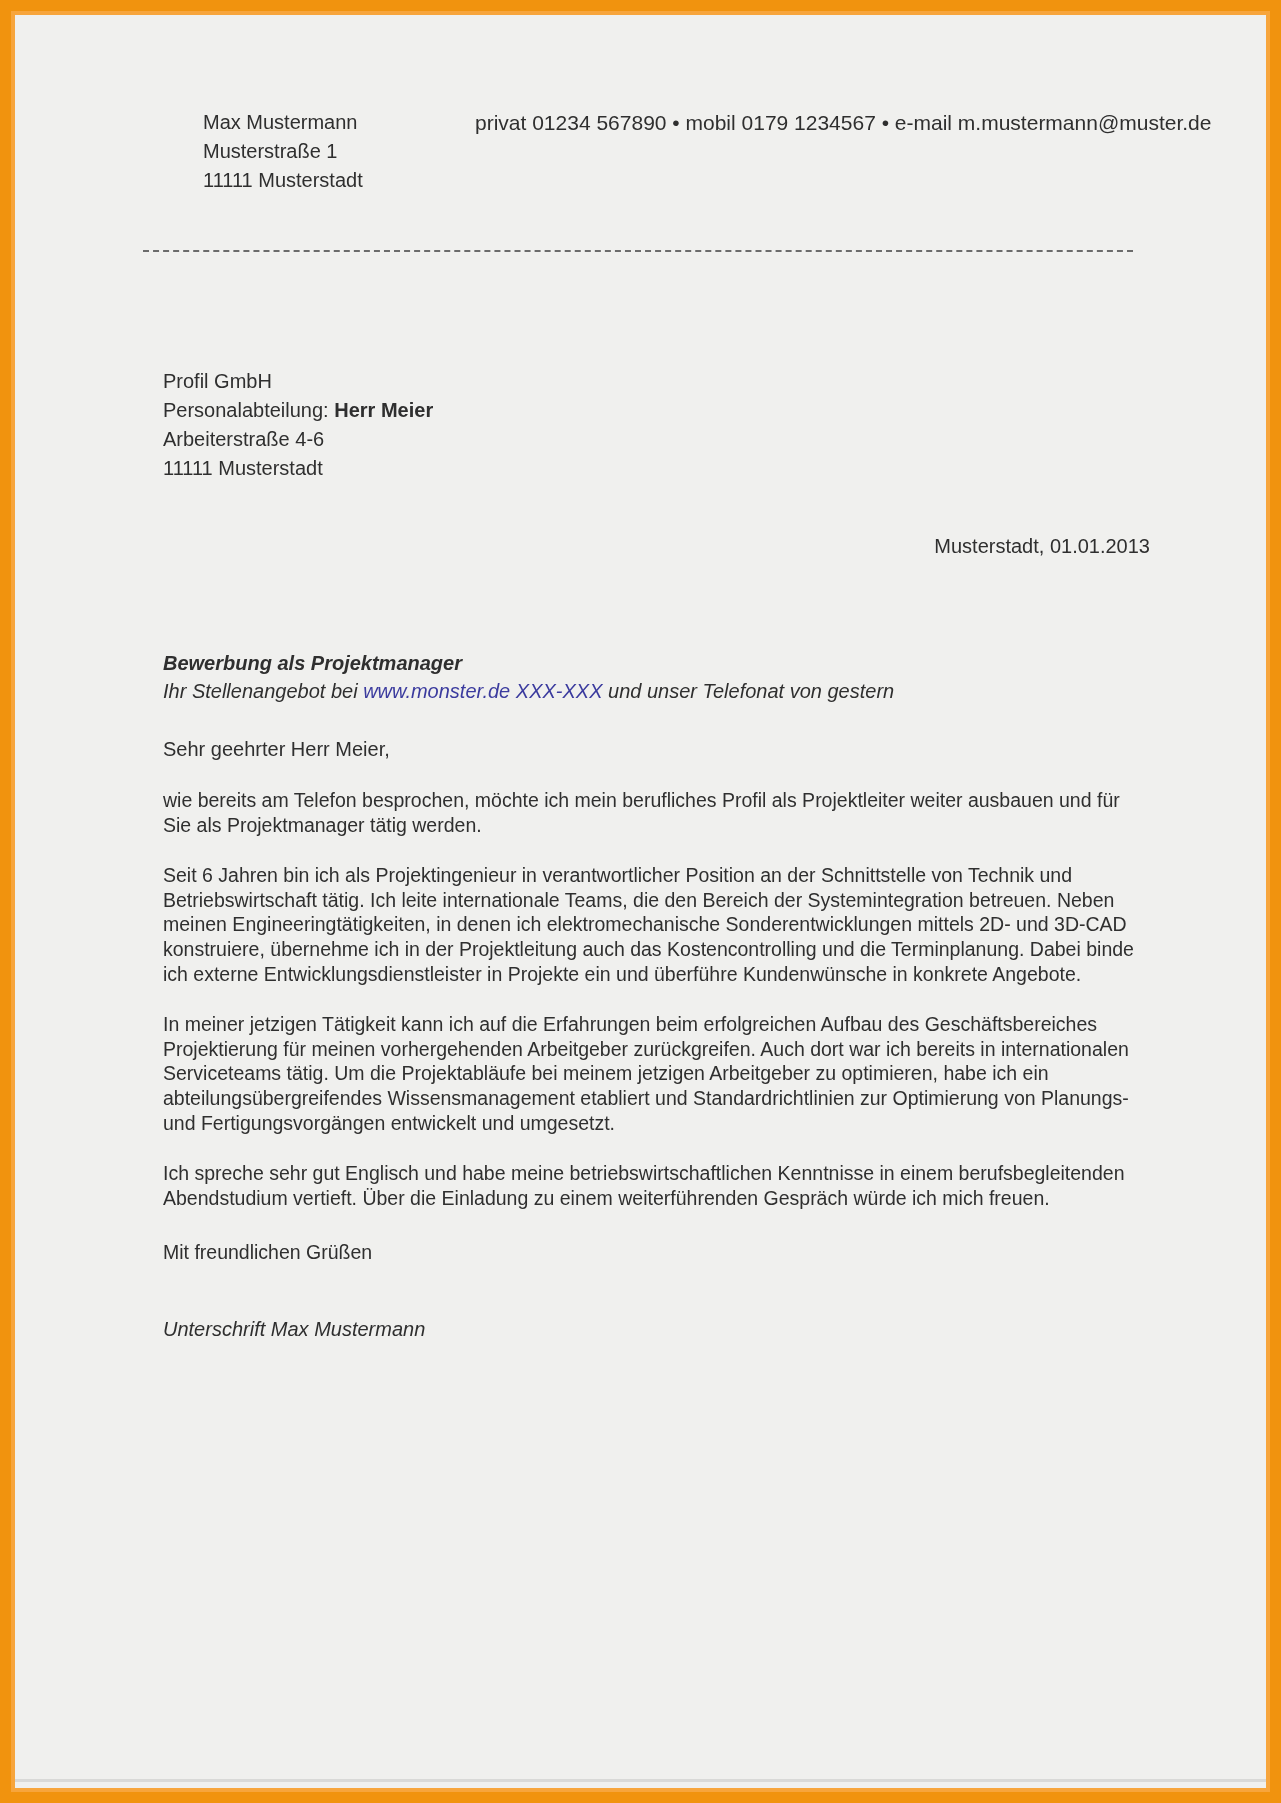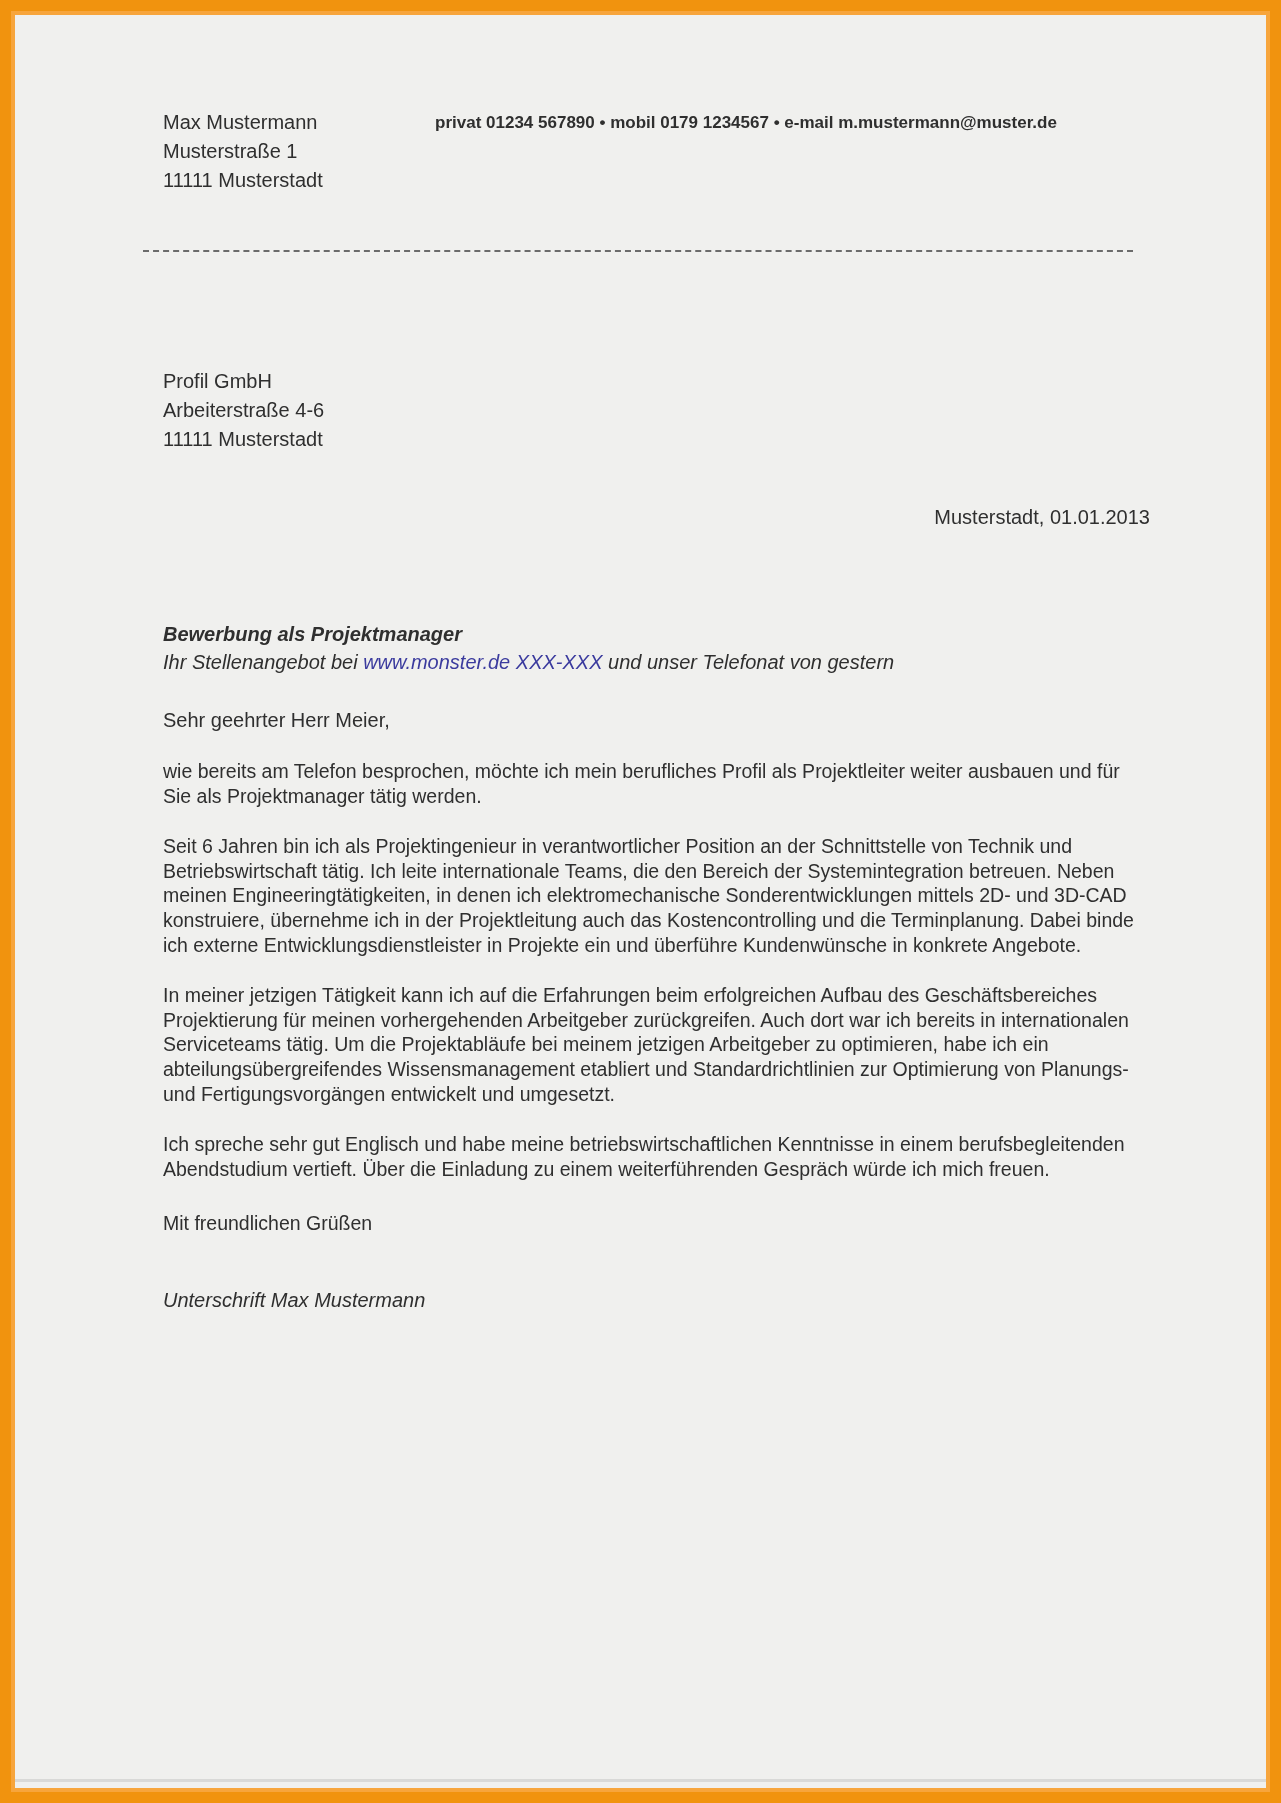--- a/index.html
+++ b/index.html
@@ -45,33 +45,33 @@
     bottom: 6px;
     height: 3px;
     background: #d9d9d7;
   }
 
   
   .header {
     margin-top: 93px;
     display: flex;
     align-items: flex-start;
+    margin-left: 40px;
   }
   .sender-block {
     width: 272px;
     flex: 0 0 auto;
     font-size: 20px;
     line-height: 29px;
   }
   .contact-line {
     flex: 1 1 auto;
-    font-size: 17px;
+    font-size: 21px;
     line-height: 29px;
     white-space: nowrap;
-    font-weight: bold;
   }
 
   
   .separator {
     border: none;
     border-top: 2px dashed #6b6b6b;
     margin: 55px 0 0 -20px;
     width: 990px;
   }
 
@@ -144,20 +144,21 @@
       <div>Musterstraße 1</div>
       <div>11111 Musterstadt</div>
     </div>
     <div class="contact-line">privat 01234 567890 • mobil 0179 1234567 • e-mail m.mustermann@muster.de</div>
   </div>
 
   <hr class="separator">
 
   <div class="recipient-block">
     <div>Profil GmbH</div>
+    <div><span>Personalabteilung: </span><span class="bold">Herr Meier</span></div>
     <div>Arbeiterstraße 4-6</div>
     <div>11111 Musterstadt</div>
   </div>
 
   <div class="date-line">Musterstadt, 01.01.2013</div>
 
   <div class="subject-block">
     <div class="subject-title">Bewerbung als Projektmanager</div>
     <div><span>Ihr Stellenangebot bei </span><a href="#" class="subject-link">www.monster.de XXX-XXX</a><span> und unser Telefonat von gestern</span></div>
   </div>

